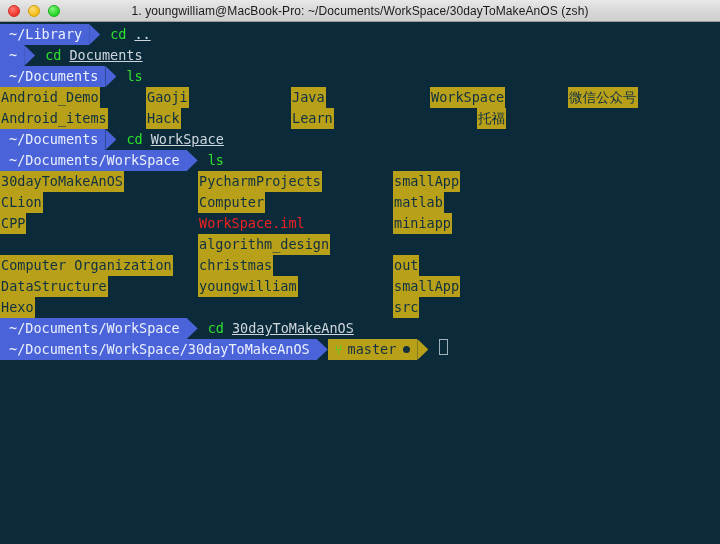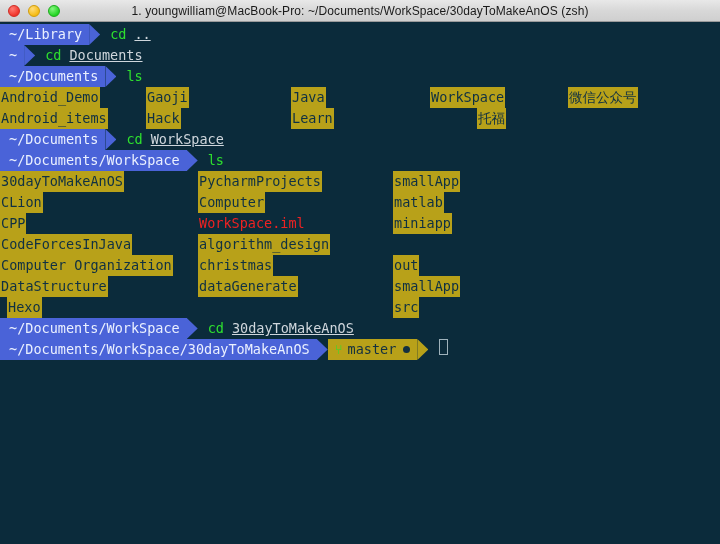--- a/index.html
+++ b/index.html
@@ -184,35 +184,34 @@
         <span class="cellwrap" style="left: 0px;"><span class="cell dir">CLion</span></span>
         <span class="cellwrap" style="left: 198px;"><span class="cell dir">Computer</span></span>
         <span class="cellwrap" style="left: 393px;"><span class="cell dir">matlab</span></span>
       </div>
       <div class="lsrow">
         <span class="cellwrap" style="left: 0px;"><span class="cell dir">CPP</span></span>
         <span class="cellwrap" style="left: 198px;"><span class="cell file">WorkSpace.iml</span></span>
         <span class="cellwrap" style="left: 393px;"><span class="cell dir">miniapp</span></span>
       </div>
       <div class="lsrow">
-        <span class="cellwrap" style="left: 0px;"><span class="cell dir">CodeForcesInJava</span></span>
         <span class="cellwrap" style="left: 198px;"><span class="cell dir">algorithm_design</span></span>
       </div>
       <div class="lsrow">
         <span class="cellwrap" style="left: 0px;"><span class="cell dir">Computer Organization</span></span>
         <span class="cellwrap" style="left: 198px;"><span class="cell dir">christmas</span></span>
         <span class="cellwrap" style="left: 393px;"><span class="cell dir">out</span></span>
       </div>
       <div class="lsrow">
         <span class="cellwrap" style="left: 0px;"><span class="cell dir">DataStructure</span></span>
-        <span class="cellwrap" style="left: 198px;"><span class="cell dir">dataGenerate</span></span>
+        <span class="cellwrap" style="left: 198px;"><span class="cell dir">youngwilliam</span></span>
         <span class="cellwrap" style="left: 393px;"><span class="cell dir">smallApp</span></span>
       </div>
       <div class="lsrow">
-        <span class="cellwrap" style="left: 0px; margin-left: 7px;"><span class="cell dir">Hexo</span></span>
+        <span class="cellwrap" style="left: 0px;"><span class="cell dir">Hexo</span></span>
         <span class="cellwrap" style="left: 393px;"><span class="cell dir">src</span></span>
       </div>
       <div class="row prompt">
         <span class="seg seg-path">~/Documents/WorkSpace</span>
         <span class="tip tip-blue"></span>
         <span class="cmdarea">
           <span class="cmd">cd</span>
           <span class="arg">30dayToMakeAnOS</span>
         </span>
       </div>

